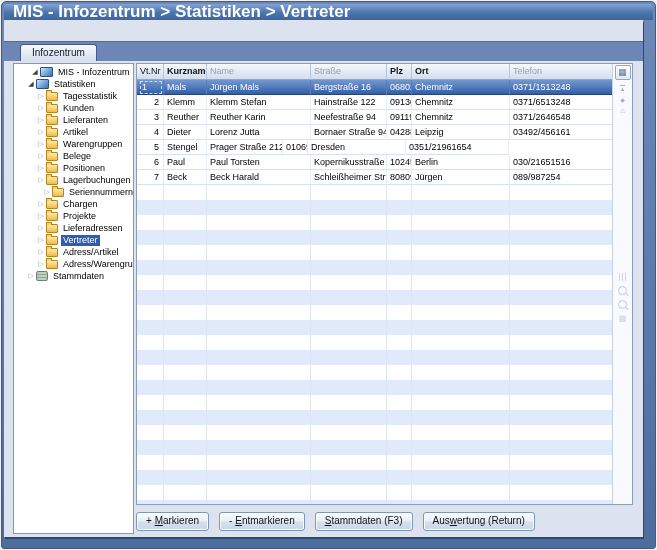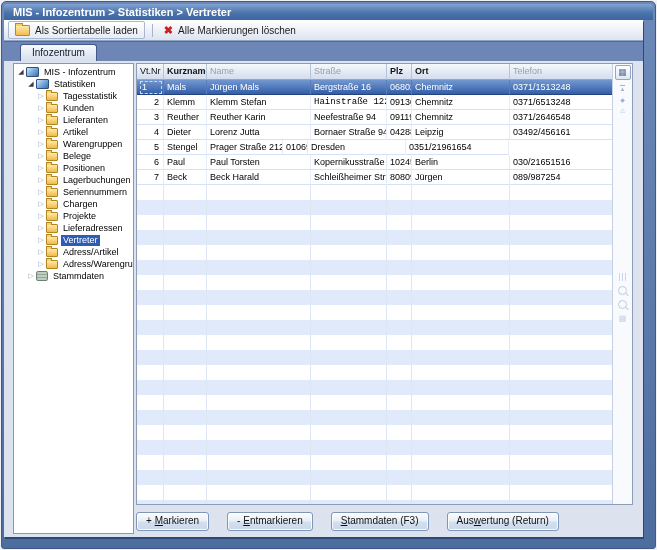--- a/index.html
+++ b/index.html
@@ -3,21 +3,21 @@
 <meta charset="utf-8">
 <style>
   html,body{margin:0;padding:0}
   body{width:657px;height:550px;position:relative;overflow:hidden;
        background:#f0f1f4;font-family:"Liberation Sans",sans-serif;
        -webkit-font-smoothing:antialiased}
   .window{position:absolute;inset:1px;background:linear-gradient(180deg,#6c89b8,#4e6d9f);
           border:1px solid #3d5a8a;border-radius:5px 5px 3px 3px}
   .titlebar{position:absolute;top:2px;left:2px;right:2px;height:16px;border-radius:3px 3px 0 0;
             background:linear-gradient(180deg,#83a3d4 0%,#4b74ab 55%,#3c65a4 100%);
-            color:#fff;font-size:11px;font-weight:bold;line-height:16px;padding-left:9px;
+            color:#fff;font-size:17px;font-weight:bold;line-height:16px;padding-left:9px;
             white-space:nowrap}
   .appbody{position:absolute;top:18px;left:2px;right:12px;bottom:11px;background:#dce3ee;
            box-shadow:1px 2px 0 #2a4876}
   
   .toolbar{position:absolute;top:0;left:0;right:0;height:20px;
            background:linear-gradient(#ffffff,#dde4ef);border-bottom:1px solid #8fa3c2;
            display:flex;align-items:center}
   .toolbtn{display:flex;align-items:center;gap:5px;height:16px;margin-left:4px;padding:0 6px;
            border:1px solid #a9b8d2;border-radius:2px;background:linear-gradient(#ffffff,#e6ecf5);
            font-size:10px;color:#1a1a1a;white-space:nowrap}
@@ -84,57 +84,46 @@
   .navicons{display:flex;flex-direction:column;align-items:center;gap:4px;margin-top:5px;color:#9db3d8}
   .navtop{font-size:6px;line-height:7px;border-top:1px solid #9db3d8}
   .navgl{font-size:6px;line-height:6px}
   .stripmid{margin-top:160px;display:flex;flex-direction:column;align-items:center;gap:5px}
   .grip{width:7px;height:8px;background:repeating-linear-gradient(90deg,#c9d6ea 0 1px,transparent 1px 3px)}
   .mag{width:7px;height:7px;border:1px solid #bccbe2;border-radius:50%;position:relative}
   .mag::after{content:"";position:absolute;width:4px;height:1px;background:#bccbe2;
               transform:rotate(45deg);right:-3px;bottom:-1px}
   .gridsm{font-size:8px;line-height:9px;color:#c3d1e6}
   
-  .button-bar{position:absolute;left:132px;top:489px;height:24px;display:flex;gap:18px;align-items:center}
+  .button-bar{position:absolute;left:132px;top:489px;height:24px;display:flex;gap:10px;align-items:center}
   .abtn{height:19px;padding:0 9px;border:1px solid #7e96ba;border-radius:3px;cursor:default;
         background:linear-gradient(#fcfdfe,#e9eff7 45%,#d2dfee 55%,#c9d8ea);
         box-shadow:inset 0 0 0 1px rgba(255,255,255,.85);
         font-size:10px;color:#111;font-family:inherit;line-height:16px;white-space:nowrap}
 </style>
 </head>
 <body>
 
 <div class="window">
 
   <div class="titlebar">
     <span>MIS - Infozentrum &gt; Statistiken &gt; Vertreter</span>
   </div>
 
   <div class="appbody">
 
-    <div class="toolbar">
-      <div class="toolbtn">
-        <span class="foldericon"></span>
-        <span>Als Sortiertabelle laden</span>
-      </div>
-      <div class="toolsep"></div>
-      <div class="toolitem">
-        <span class="xicon">✖</span>
-        <span>Alle Markierungen löschen</span>
-      </div>
-    </div>
 
     <div class="tabstrip">
       <div class="tab">
         <span>Infozentrum</span>
       </div>
     </div>
 
     <div class="tree-panel">
-        <div class="trow" style="padding-left: 3px;">
+        <div class="trow" style="padding-left: 17px;">
           <span class="tarrow expanded">◢</span>
           <span class="ticon icon-computer"></span>
           <span class="tlabel">MIS - Infozentrum</span>
         </div>
         <div class="trow" style="padding-left: 13px;">
           <span class="tarrow expanded">◢</span>
           <span class="ticon icon-computer"></span>
           <span class="tlabel">Statistiken</span>
         </div>
         <div class="trow" style="padding-left: 23px;">
@@ -170,21 +159,21 @@
         <div class="trow" style="padding-left: 23px;">
           <span class="tarrow collapsed">▷</span>
           <span class="ticon icon-folder"></span>
           <span class="tlabel">Positionen</span>
         </div>
         <div class="trow" style="padding-left: 23px;">
           <span class="tarrow collapsed">▷</span>
           <span class="ticon icon-folder"></span>
           <span class="tlabel">Lagerbuchungen</span>
         </div>
-        <div class="trow" style="padding-left: 23px;">
+        <div class="trow" style="padding-left: 29px;">
           <span class="tarrow collapsed">▷</span>
           <span class="ticon icon-folder"></span>
           <span class="tlabel">Seriennummern</span>
         </div>
         <div class="trow" style="padding-left: 23px;">
           <span class="tarrow collapsed">▷</span>
           <span class="ticon icon-folder"></span>
           <span class="tlabel">Chargen</span>
         </div>
         <div class="trow" style="padding-left: 23px;">
@@ -253,21 +242,21 @@
             <div class="gcell" style="width: 104px;">Jürgen Mals</div>
             <div class="gcell" style="width: 76px;">Bergstraße 16</div>
             <div class="gcell" style="width: 25px;">06802</div>
             <div class="gcell" style="width: 98px;">Chemnitz</div>
             <div class="gcell" style="width: 103px;">0371/1513248</div>
           </div>
           <div class="grow">
             <div class="gcell num" style="width: 27px;">2</div>
             <div class="gcell" style="width: 43px;">Klemm</div>
             <div class="gcell" style="width: 104px;">Klemm Stefan</div>
-            <div class="gcell" style="width: 76px; font-family: Liberation Mono, monospace;">Hainstraße 122</div>
+            <div class="gcell" style="width: 76px;">Hainstraße 122</div>
             <div class="gcell" style="width: 25px;">09130</div>
             <div class="gcell" style="width: 98px;">Chemnitz</div>
             <div class="gcell" style="width: 103px;">0371/6513248</div>
           </div>
           <div class="grow">
             <div class="gcell num" style="width: 27px;">3</div>
             <div class="gcell" style="width: 43px;">Reuther</div>
             <div class="gcell" style="width: 104px;">Reuther Karin</div>
             <div class="gcell" style="width: 76px;">Neefestraße 94</div>
             <div class="gcell" style="width: 25px;">09119</div>

